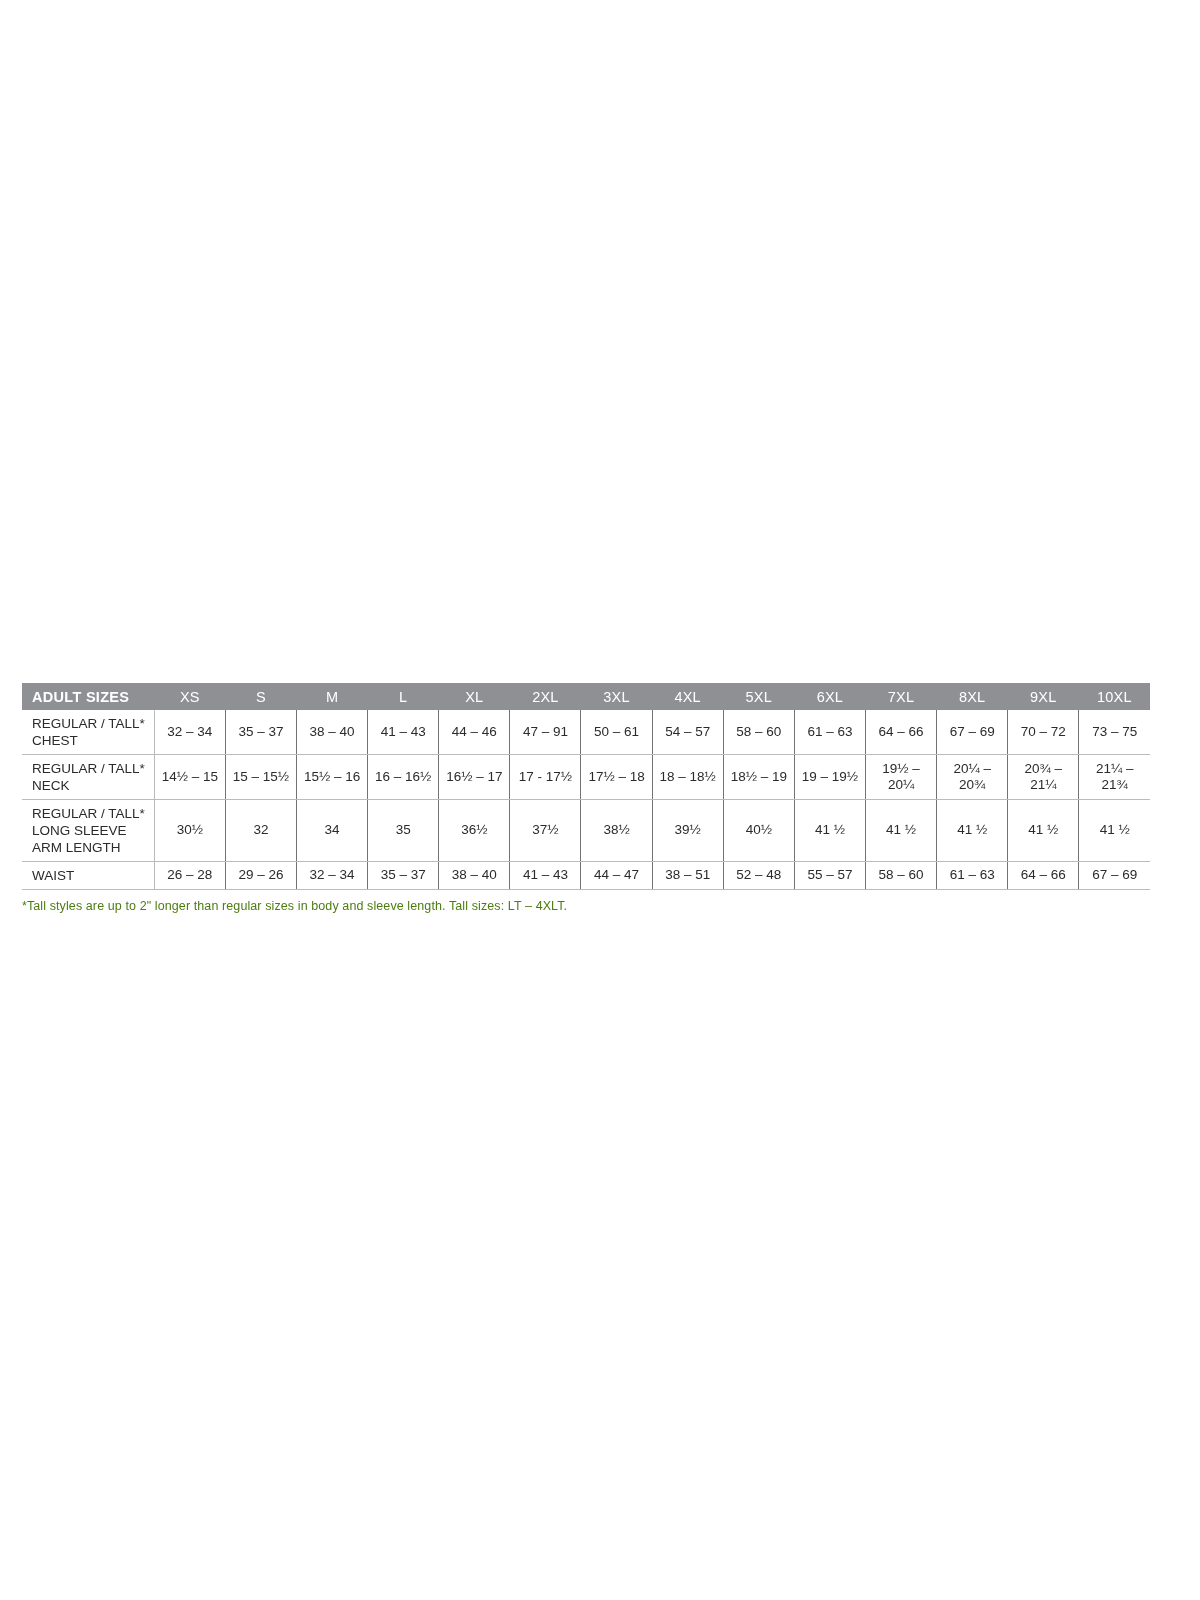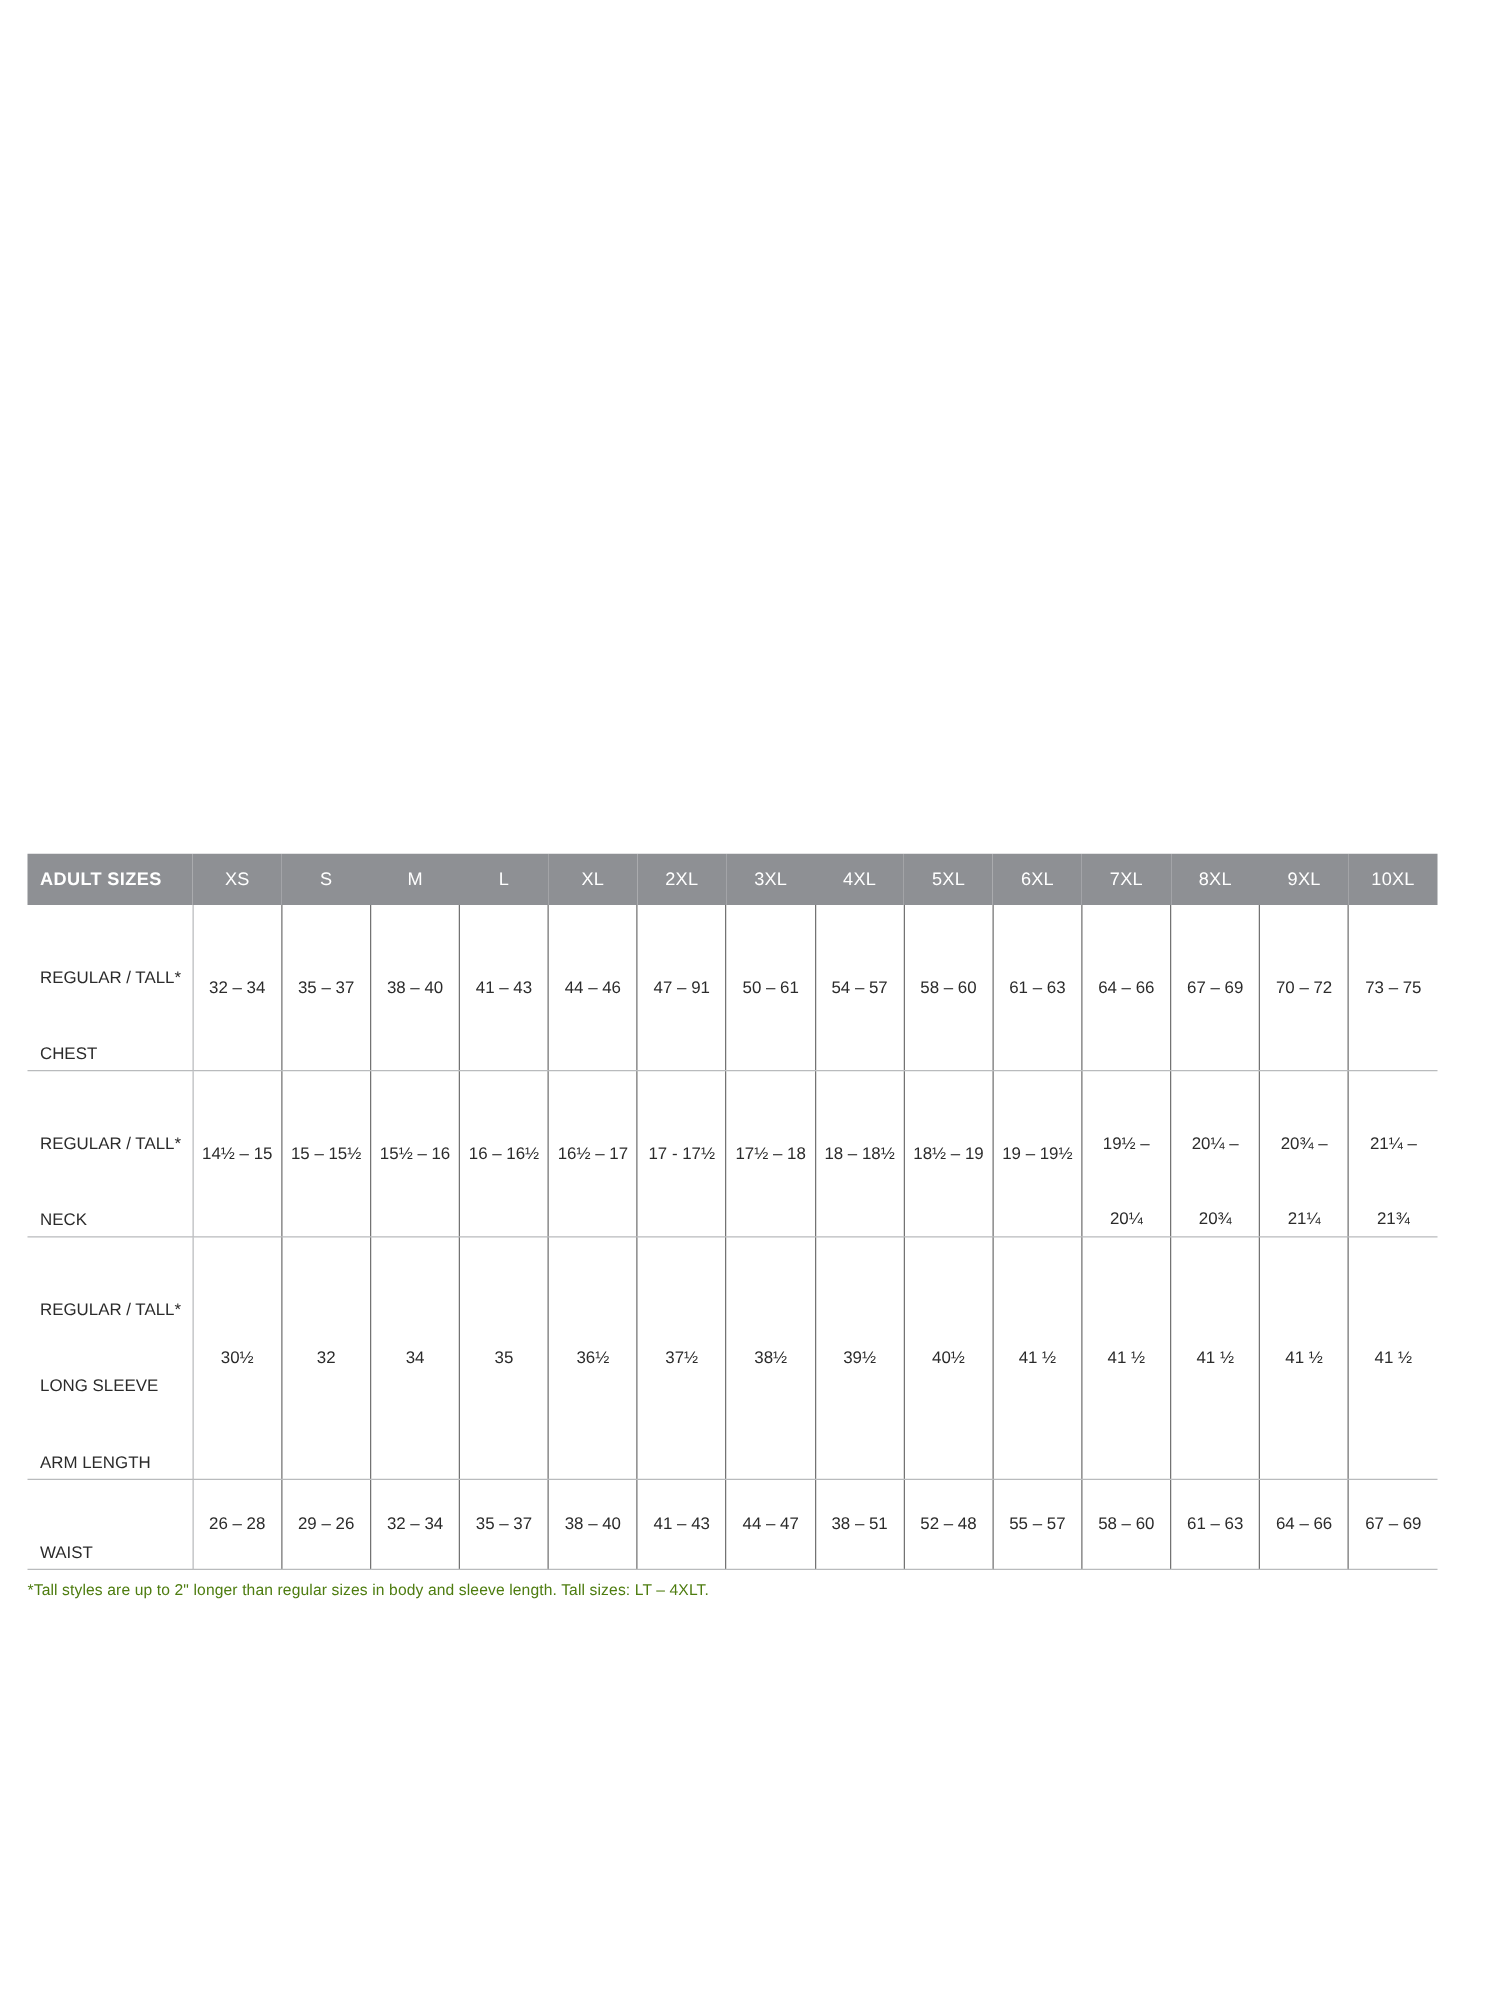--- a/index.html
+++ b/index.html
@@ -26,21 +26,21 @@
     table-layout: fixed;
   }
   table.size-chart col.label-col { width: 132px; }
   table.size-chart col.size-col { width: 71px; }
 
   table.size-chart thead th {
     background: #8e9094;
     color: #ffffff;
     font-size: 14.5px;
     font-weight: normal;
-    height: 41px;
+    height: 27px;
     text-align: center;
     vertical-align: middle;
     letter-spacing: 0.2px;
     border: none;
     padding: 0;
   }
   table.size-chart thead th.head-label {
     text-align: left;
     padding-left: 10px;
     font-weight: bold;
@@ -67,21 +67,21 @@
   }
   table.size-chart tbody tr td:last-child {
     border-right: none;
   }
   .footnote {
     margin-top: 9px;
     font-size: 12.5px;
     color: #4d7c0f;
     letter-spacing: 0.1px;
   }
-  .stack-line { display: block; margin-top: 44px; }
+  .stack-line { display: block; }
 </style>
 </head>
 <body>
 
 <div class="sheet">
   <table class="size-chart">
     <colgroup>
       <col class="label-col">
       <col class="size-col">
         <col class="size-col">

